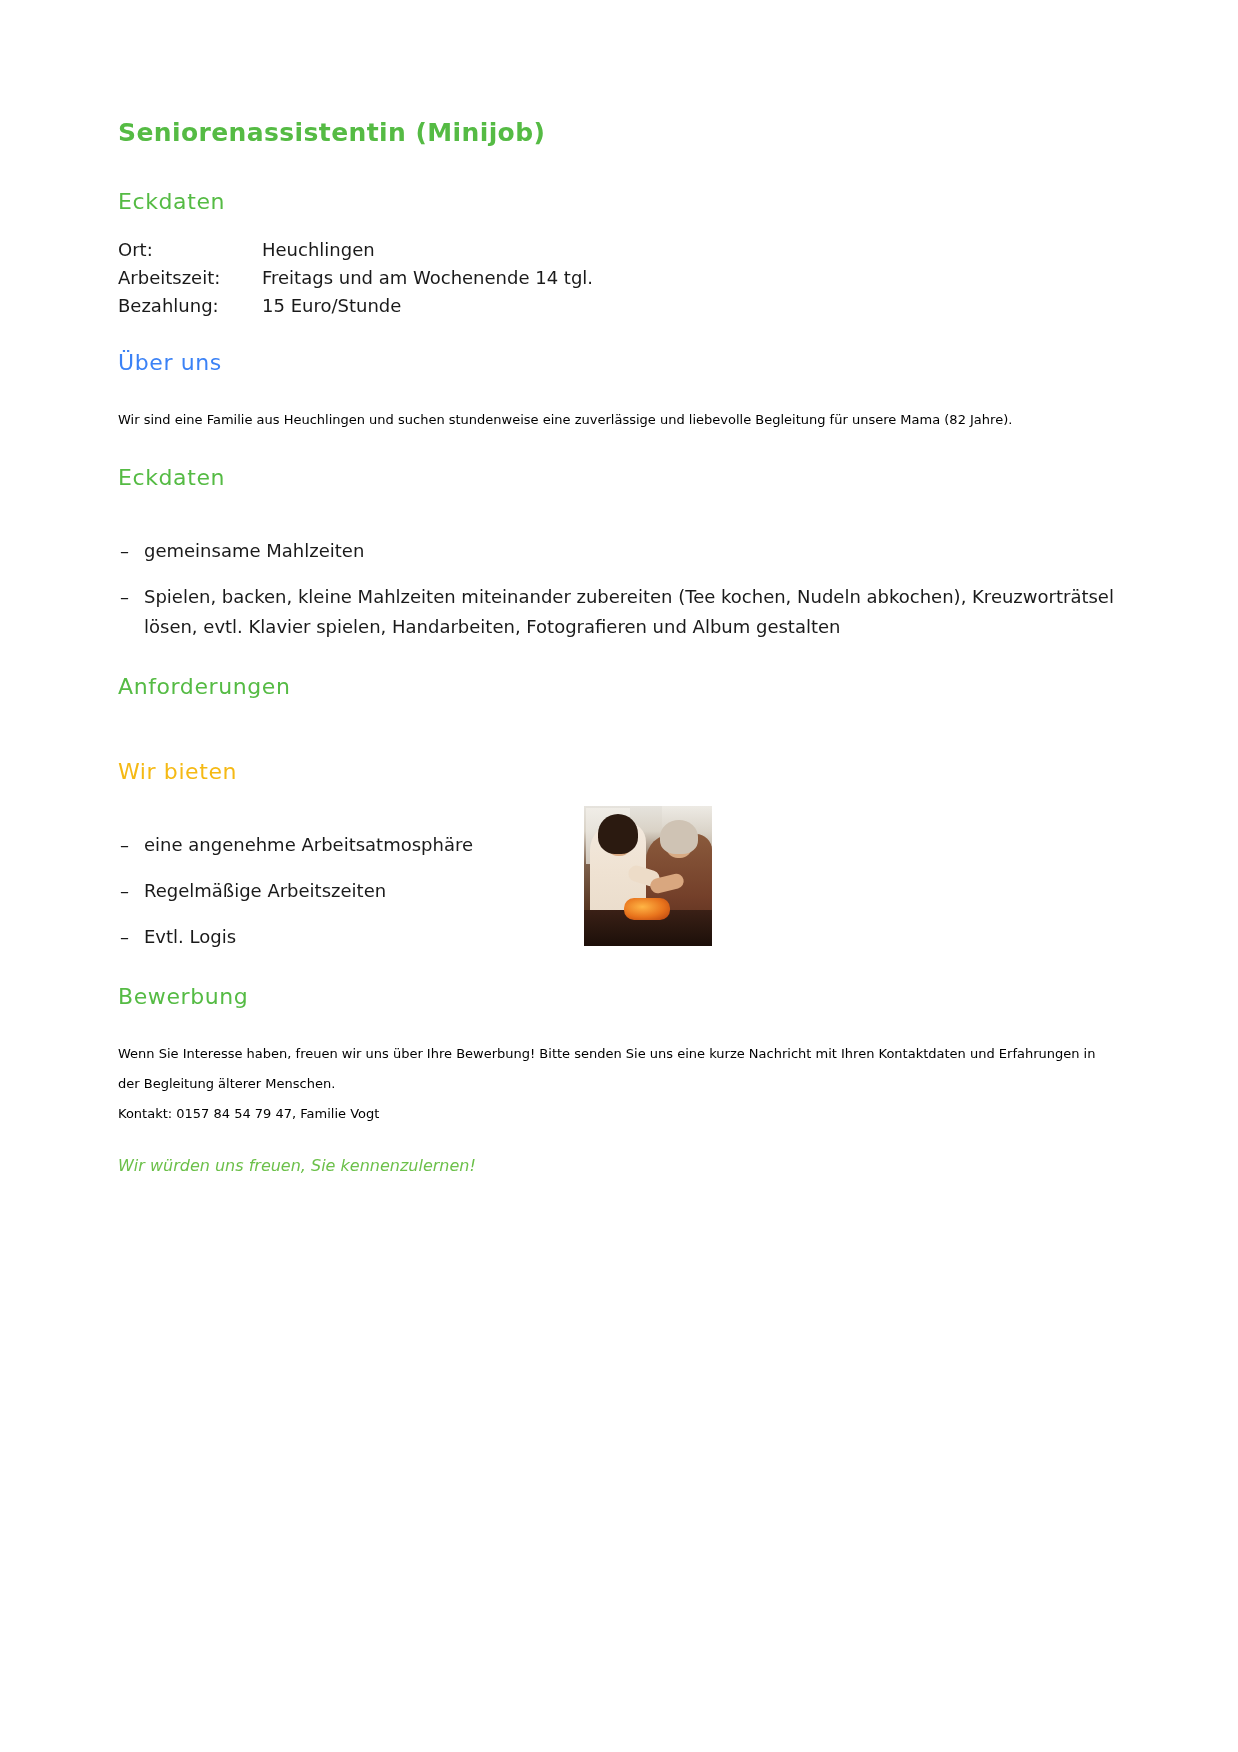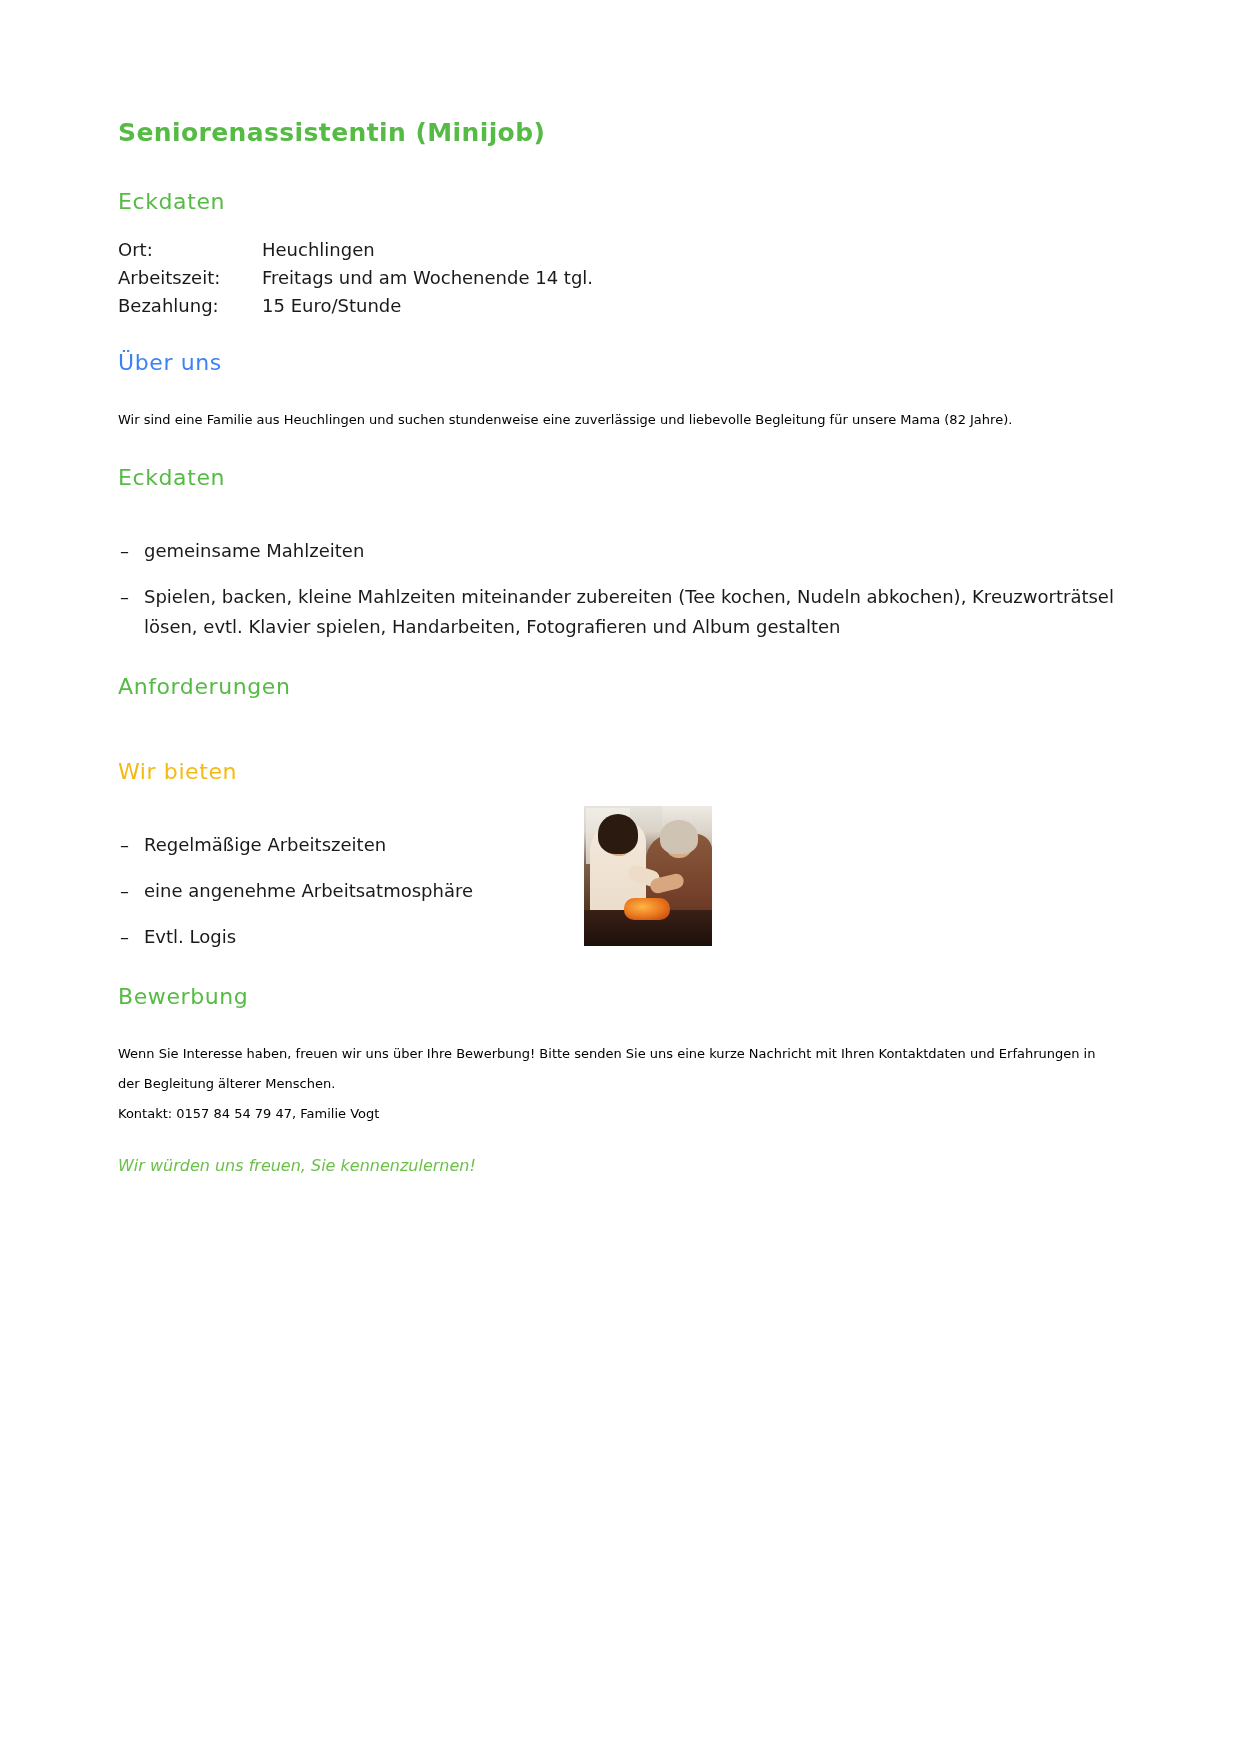--- a/index.html
+++ b/index.html
@@ -238,24 +238,24 @@
 
 
     <div class="spacer-md"></div>
 
     <h2 class="section c-amber">Wir bieten</h2>
 
     <div class="spacer-md"></div>
 
     <ul class="dashlist">
       <li>
+          <span class="cont">eine angenehme Arbeitsatmosphäre</span>
+        </li>
+      <li>
           <span class="cont">Regelmäßige Arbeitszeiten</span>
-        </li>
-      <li>
-          <span class="cont">eine angenehme Arbeitsatmosphäre</span>
         </li>
       <li>
           <span class="cont">Evtl. Logis</span>
         </li>
     </ul>
 
     <div class="spacer-md"></div>
 
     <h2 class="section c-green">Bewerbung</h2>
 

